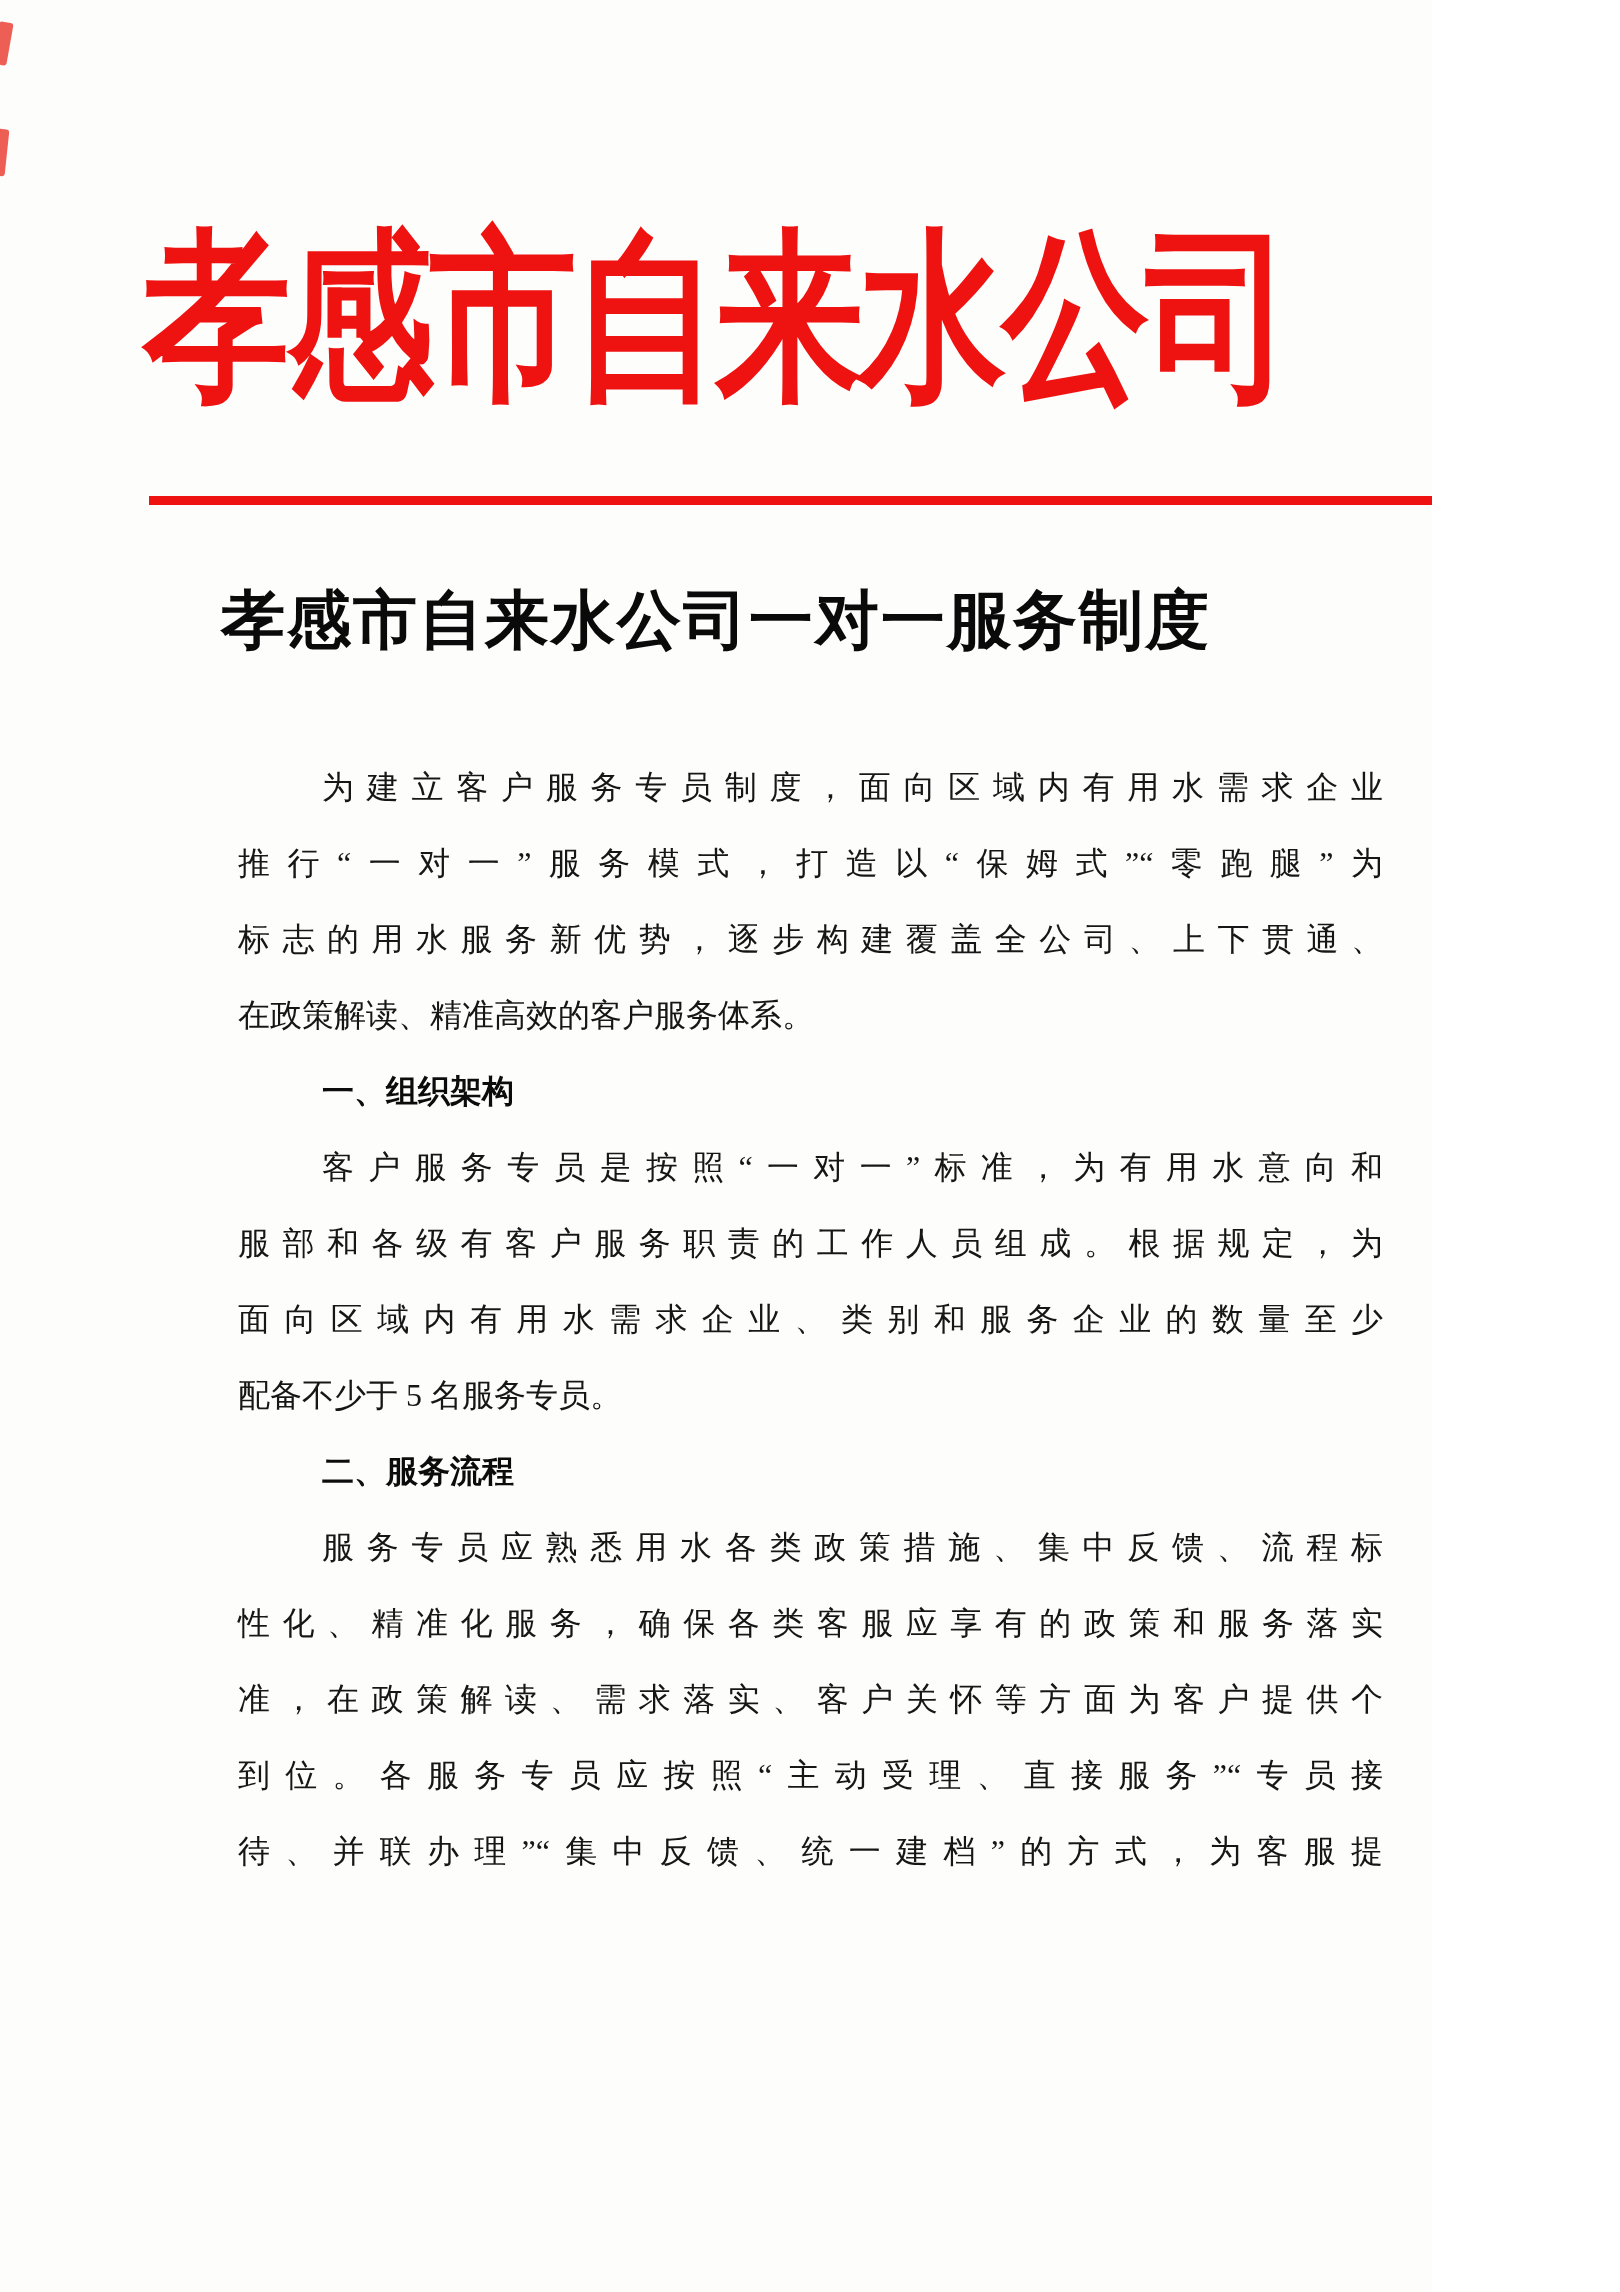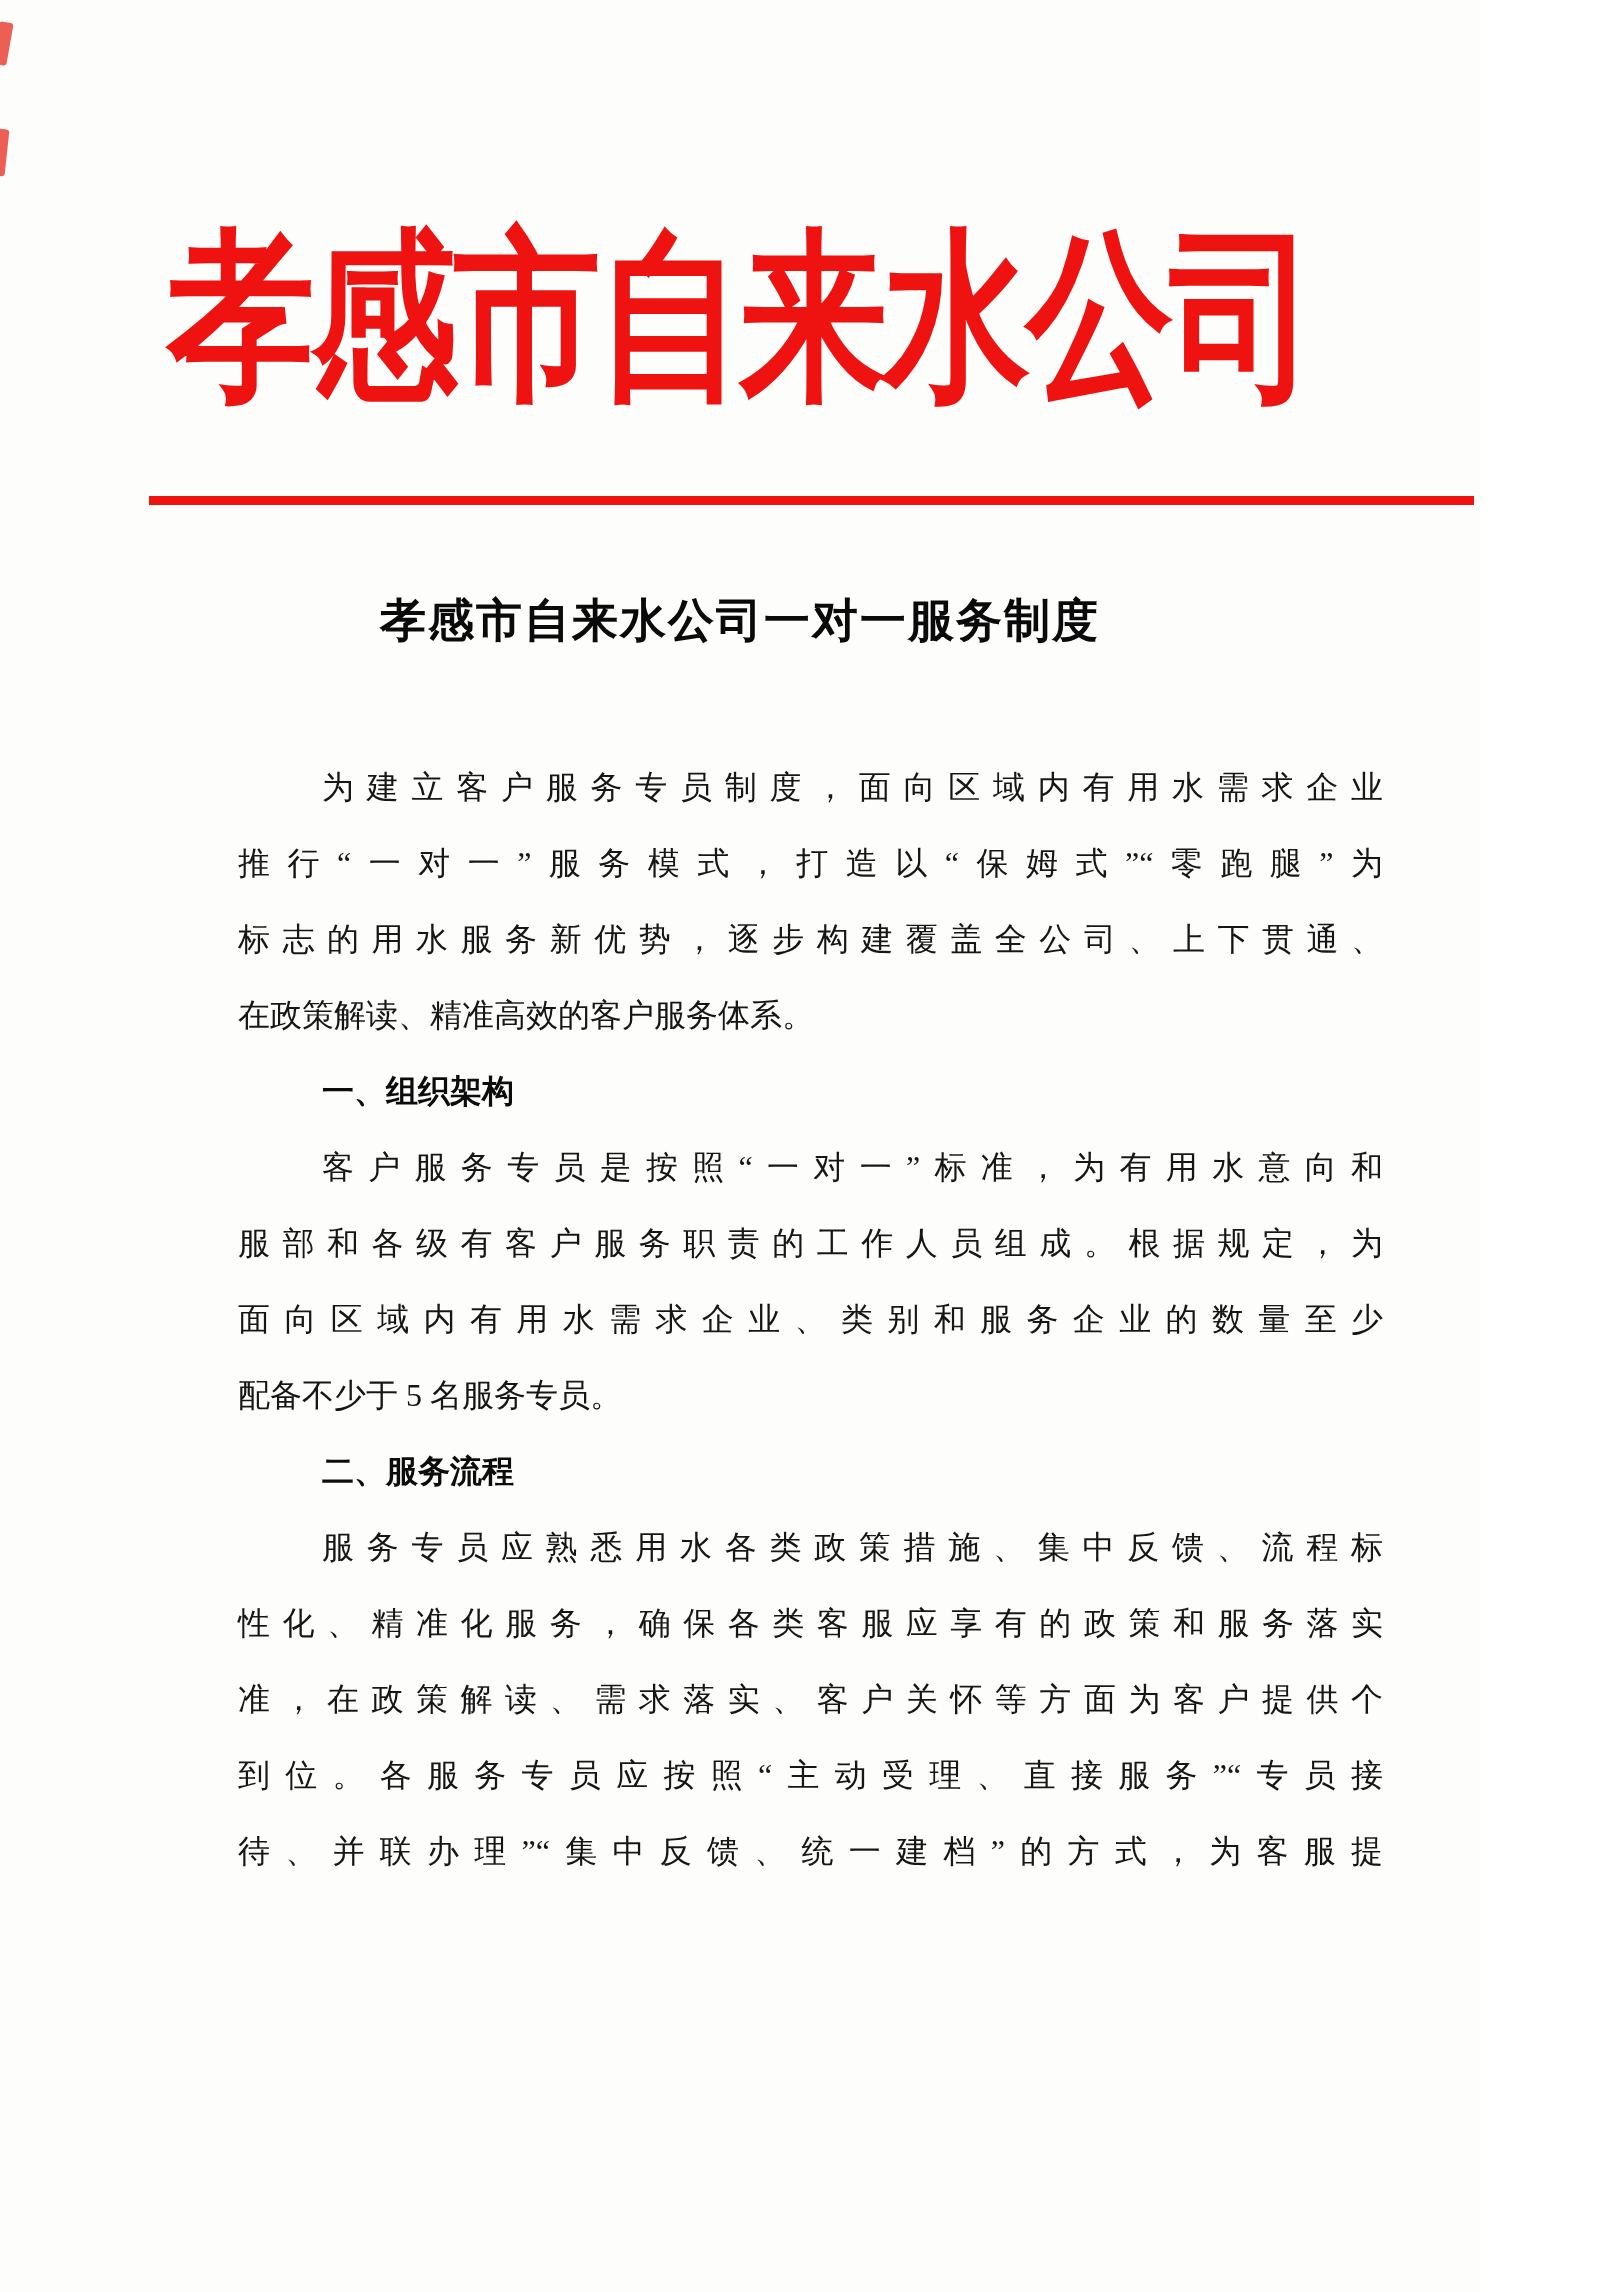--- a/index.html
+++ b/index.html
@@ -3,21 +3,20 @@
 <meta charset="utf-8">
 <style>
   html,body{margin:0;padding:0;background:#ffffff;}
   .page{
     position:relative;
     width:1432px;height:2293px;
     background:#fdfdfc;
     overflow:hidden;
     font-family:"Liberation Serif","DejaVu Serif",serif;
     color:#141414;
-    padding-left:48px;
   }
   
   .letterhead{
     position:absolute;
     top:226px;left:0;width:100%;
     text-align:center;
     font-family:"Liberation Serif","DejaVu Serif",serif;
     font-weight:bold;
     font-size:147px;
     line-height:147px;
@@ -32,21 +31,21 @@
     position:absolute;
     top:496px;left:149px;
     width:1325px;height:8.8px;
     background:#ee1310;
   }
   
   .doc-title{
     position:absolute;
     top:585px;left:0;width:100%;
     text-align:center;
-    font-size:46px;line-height:71px;
+    font-size:64px;line-height:71px;
     font-weight:bold;
     letter-spacing:2px;
     color:#0a0a0a;
     font-family:"Liberation Serif","DejaVu Serif",serif;
     white-space:nowrap;
   }
   
   .body-block{
     position:absolute;
     top:749px;left:238px;width:1145px;

